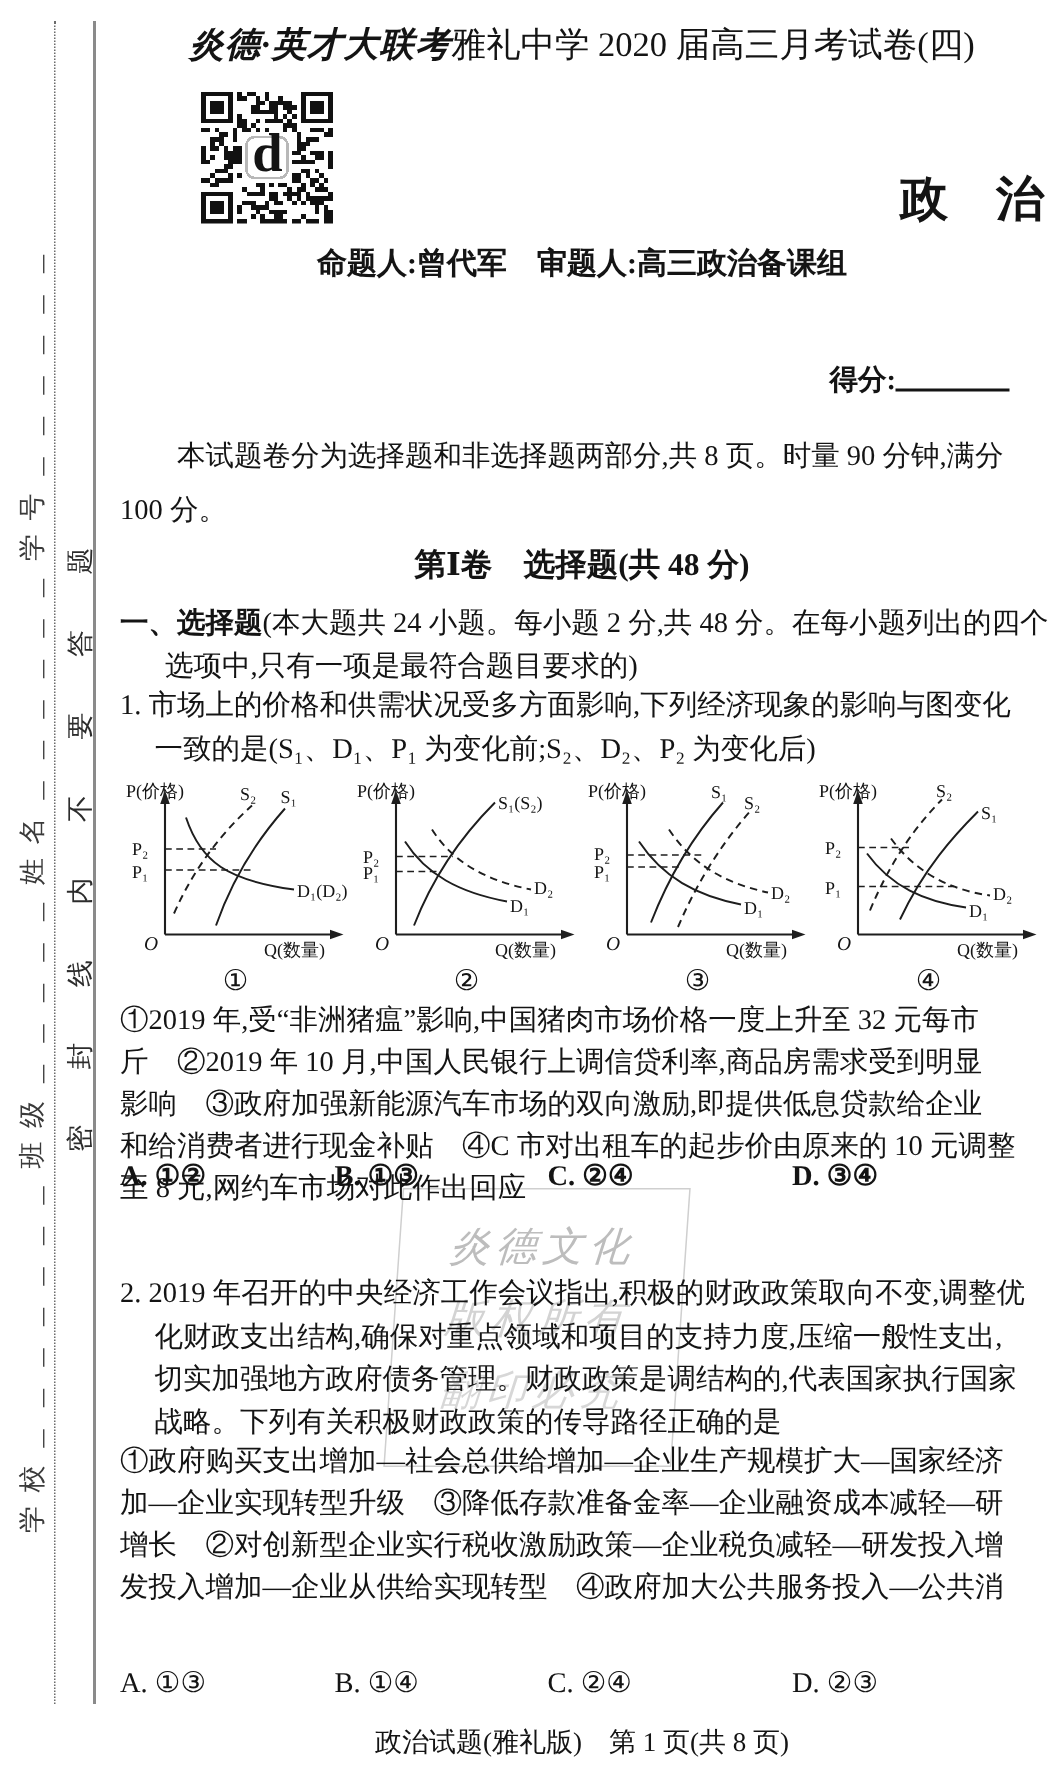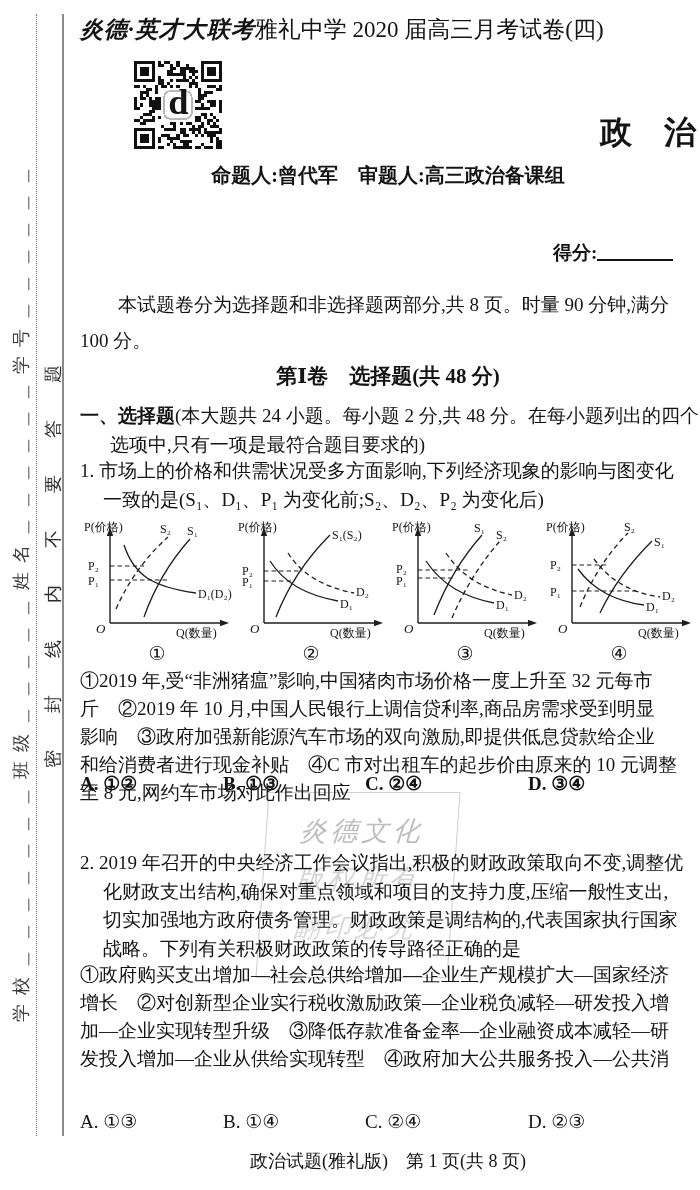--- a/index.html
+++ b/index.html
@@ -22,21 +22,21 @@
   
   .watermark{
     left:262px;top:792px;width:192px;height:186px;border:1px solid #cfcfcf;
     text-align:center;padding-top:14px;box-sizing:border-box;
     font-style:italic;transform:skewX(-4deg);
   }
   .watermark div{font-size:27px;line-height:48px;letter-spacing:4px;white-space:nowrap;}
   .wm1{color:#bdbdbd;}.wm2{color:#d3d3d3;}.wm3{color:#d7d7d7;}
   
   .main{left:80px;width:616px;}
-  .exam-title{top:14px;text-align:left;font-size:23px;white-space:nowrap;}
+  .exam-title{top:14px;text-align:center;font-size:23px;white-space:nowrap;}
   .exam-title .brand{font-weight:bold;font-style:italic;letter-spacing:1px;}
   .qr{left:134px;top:61px;width:88px;height:88px;}
   .subject{top:82px;text-align:right;font-size:32px;font-weight:bold;margin-top:29px;}
   .setters{top:162px;text-align:center;font-size:20px;font-weight:bold;}
   .score{top:240px;left:553px;font-size:19px;font-weight:bold;white-space:nowrap;}
   .score-blank{display:inline-block;width:76px;height:19px;border-bottom:2px solid #141414;vertical-align:-2px;}
   
   .intro{top:287px;font-size:19px;line-height:36px;}
   .intro > div{white-space:nowrap;}
   .intro > div:first-child{text-indent:38px;}
@@ -476,22 +476,22 @@
 </div>
 
 <div class="abs main hang q2">
     <div>2. 2019 年召开的中央经济工作会议指出,积极的财政政策取向不变,调整优</div>
     <div>化财政支出结构,确保对重点领域和项目的支持力度,压缩一般性支出,</div>
     <div>切实加强地方政府债务管理。财政政策是调结构的,代表国家执行国家</div>
     <div>战略。下列有关积极财政政策的传导路径正确的是</div>
   </div>
 <div class="abs main flush q2-items">
     <div>①政府购买支出增加—社会总供给增加—企业生产规模扩大—国家经济</div>
+    <div>加—企业实现转型升级　③降低存款准备金率—企业融资成本减轻—研</div>
     <div>增长　②对创新型企业实行税收激励政策—企业税负减轻—研发投入增</div>
-    <div>加—企业实现转型升级　③降低存款准备金率—企业融资成本减轻—研</div>
     <div>发投入增加—企业从供给实现转型　④政府加大公共服务投入—公共消</div>
   </div>
 
 <div class="abs main opts q2-opts">
   <span class="opt-a">A. ①③</span>
   <span class="opt-b">B. ①④</span>
   <span class="opt-c">C. ②④</span>
   <span class="opt-d">D. ②③</span>
 </div>
 

